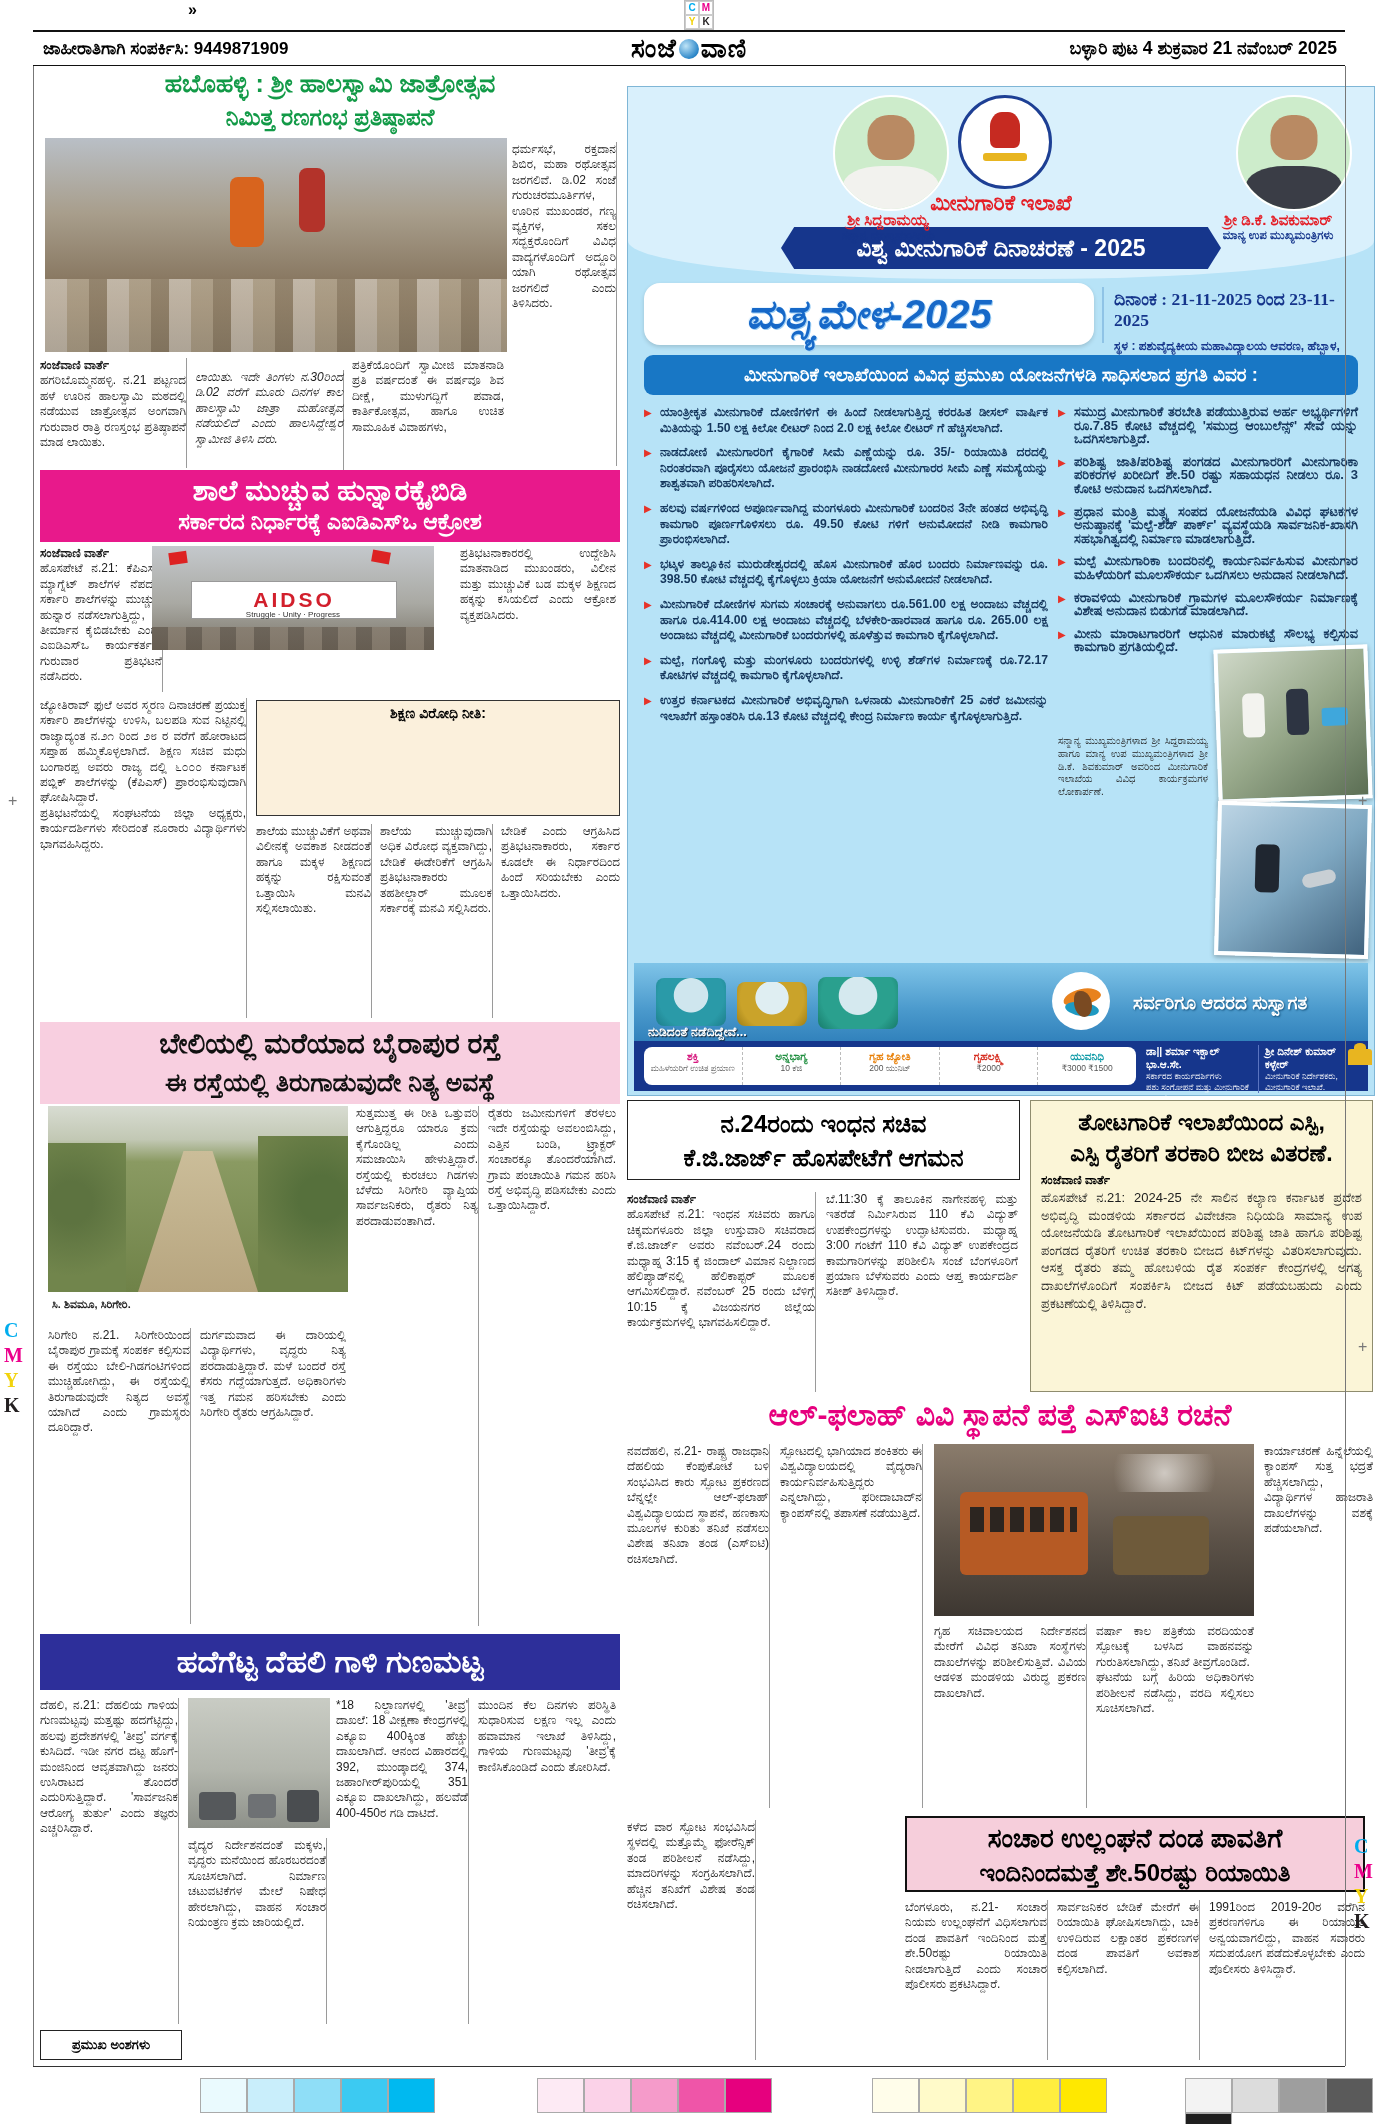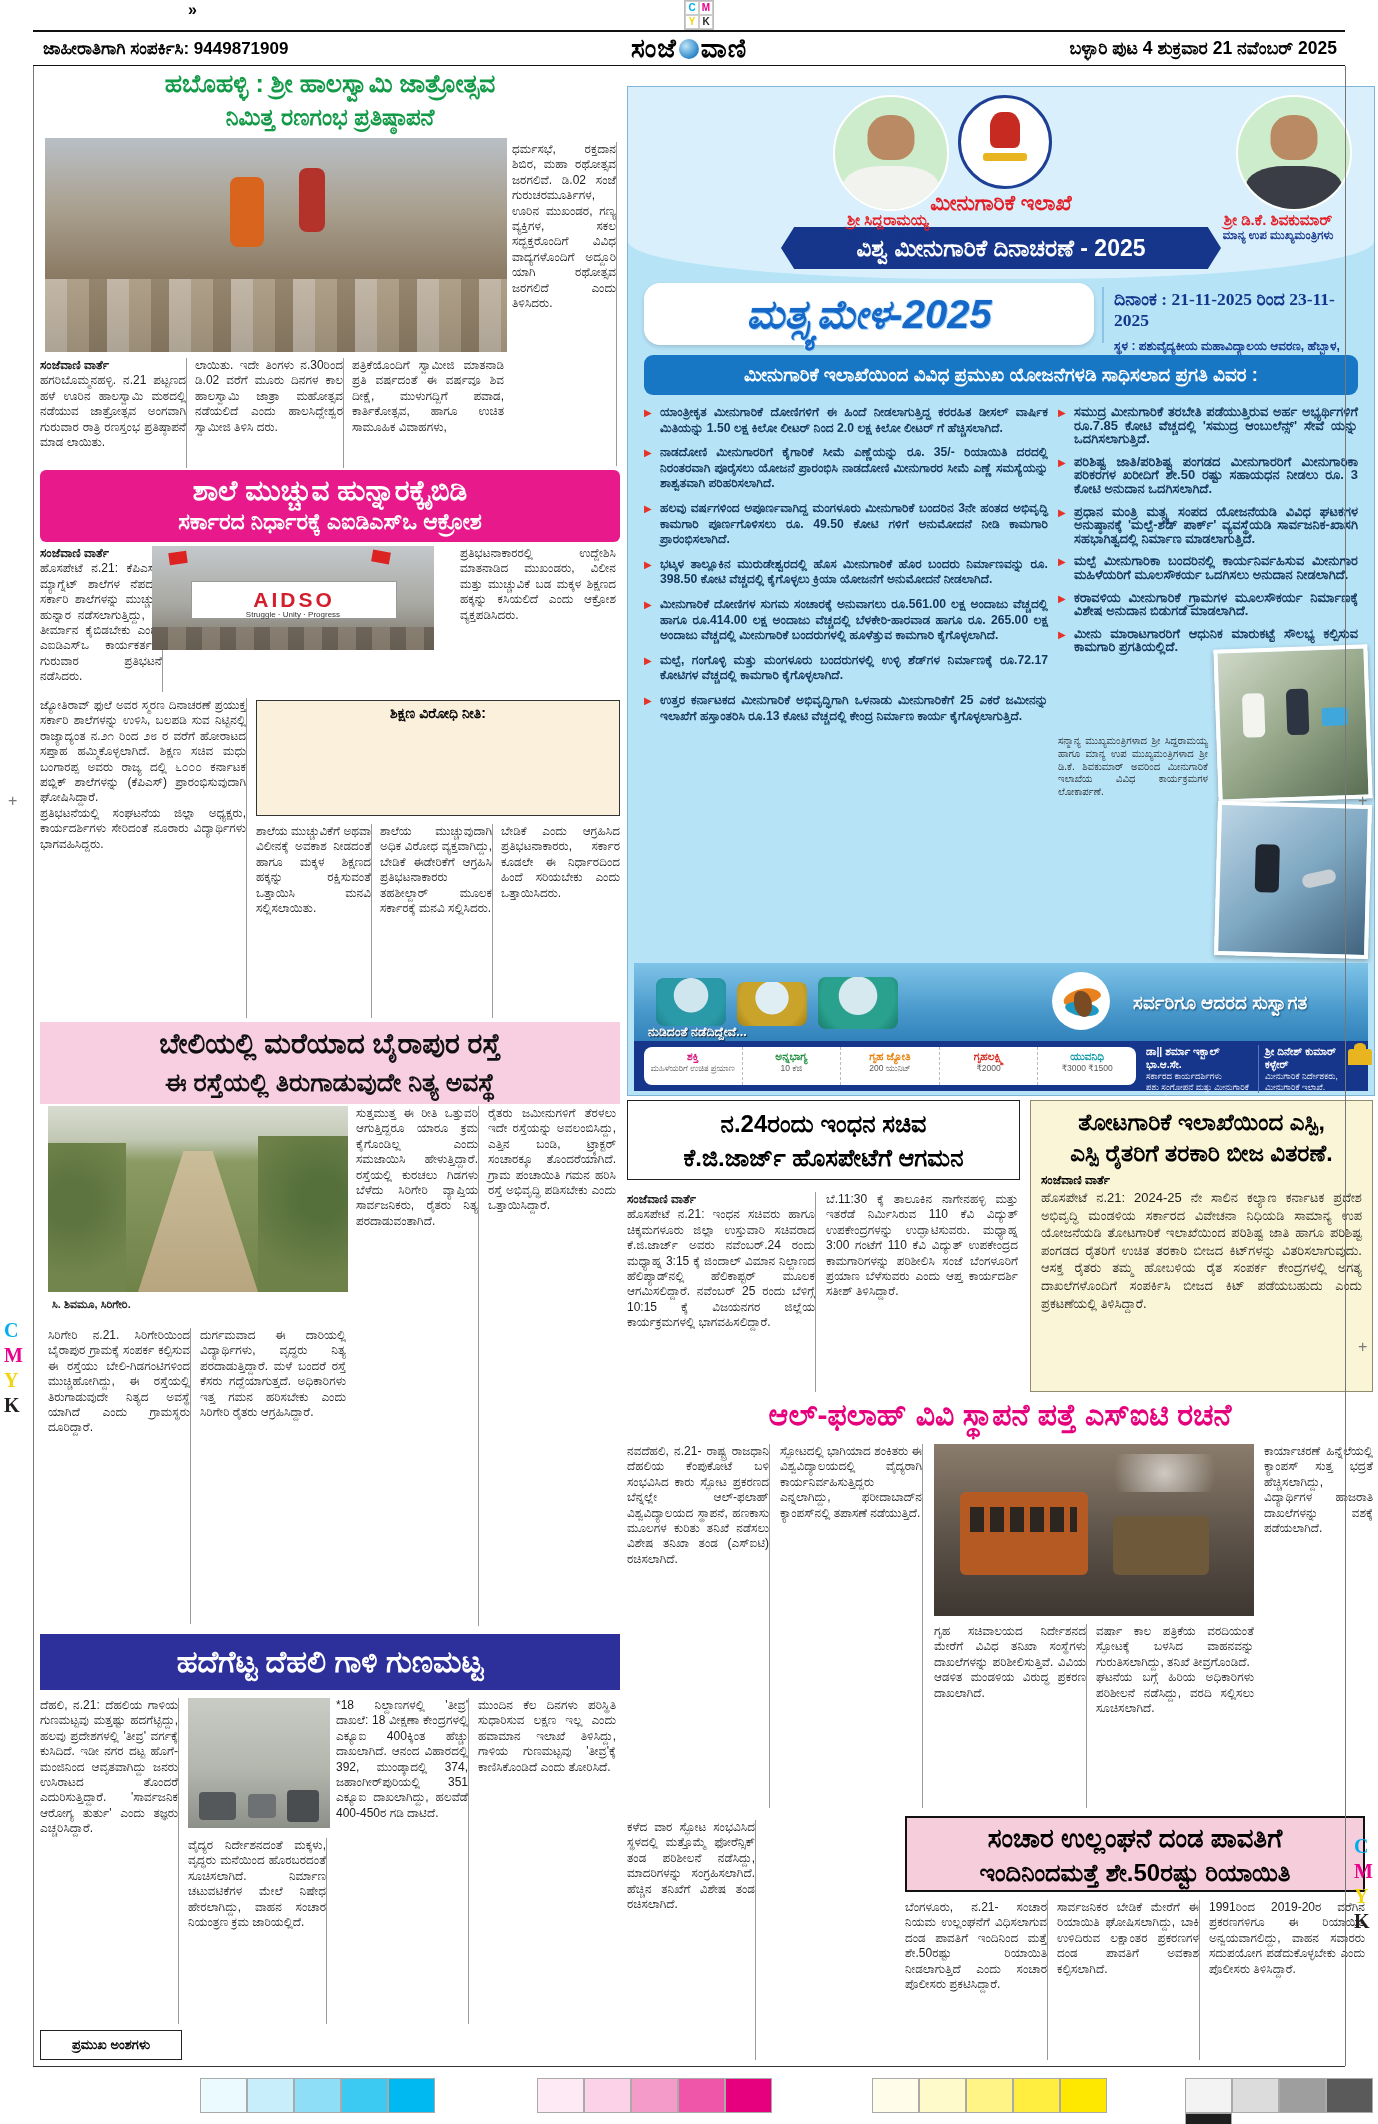--- a/index.html
+++ b/index.html
@@ -7,21 +7,21 @@
         font-family:"Liberation Sans","DejaVu Sans",sans-serif;overflow:hidden;}
   .abs{position:absolute;}
   .ctr{text-align:center;}
   .b{font-weight:bold;}
   .j{text-align:justify;}
   .bt{font-size:12px;line-height:15.4px;color:#1c1c1c;}
   .bt2{font-size:11.4px;line-height:14.6px;color:#1c1c1c;}
   .colr{border-right:1px solid #9a9a9a;}
   .photo{overflow:hidden;}
   .hl-green{color:#129a47;font-weight:bold;text-align:center;}
-  .banner-pink{background:#e8198b;color:#ffffff;font-weight:bold;text-align:center;border-radius:6px;}
+  .banner-pink{background:#e8198b;color:#ffffff;font-weight:bold;text-align:center;}
   .hl-on-pink{background:#f8cfe0;color:#111;font-weight:bold;text-align:center;}
   .hl-blue{background:#2d2f9a;color:#fff;font-weight:bold;text-align:center;}
   .adwrap{background:#b7e3f7;border:1px solid #7fb6d6;}
   .adtop{background:#d9f0fc;border-radius:0 0 45% 45%/0 0 38px 38px;}
   .hexa{background:#16368c;color:#fff;font-weight:bold;text-align:center;
         clip-path:polygon(3% 0,97% 0,100% 50%,97% 100%,3% 100%,0 50%);}
   .adband{background:#1877c5;color:#fff;font-weight:bold;text-align:center;border-radius:9px;}
   .blt{display:flex;gap:6px;margin-bottom:9px;}
   .blt .mk{color:#e63329;font-size:10px;line-height:15px;flex:0 0 10px;}
   .blt .tx{font-size:12.2px;line-height:15.6px;font-weight:600;color:#14365c;text-align:justify;}
@@ -70,21 +70,21 @@
     <span style="display:block;font-size:23px;">ನಿಮಿತ್ತ ರಣಗಂಭ ಪ್ರತಿಷ್ಠಾಪನೆ</span>
   </div>
   <div class="abs photo" style="left:45px;top:138px;width:462px;height:214px;background:linear-gradient(180deg,#b9bfc6 0%,#a89e8c 35%,#7d6a52 78%,#5d4f3c 100%);">
     <div class="abs" style="left:40%;top:18%;width:34px;height:70px;background:#d8641e;border-radius:8px;"></div>
     <div class="abs" style="left:55%;top:14%;width:26px;height:64px;background:#b3332a;border-radius:8px;"></div>
     <div class="abs" style="left:0;bottom:0;width:100%;height:34%;background:repeating-linear-gradient(90deg,#efe9df 0 22px,#cbbfa8 22px 44px,#9d8f78 44px 62px);opacity:.55;"></div>
   </div>
   <div class="abs j bt colr" style="left:512px;top:142px;width:104px;height:324px;">ಧರ್ಮಸಭೆ, ರಕ್ತದಾನ ಶಿಬಿರ, ಮಹಾ ರಥೋತ್ಸವ ಜರಗಲಿವೆ. ಡಿ.02 ಸಂಜೆ ಗುರುಚರಮೂರ್ತಿಗಳ, ಊರಿನ ಮುಖಂಡರ, ಗಣ್ಯ ವ್ಯಕ್ತಿಗಳ, ಸಕಲ ಸದ್ಭಕ್ತರೊಂದಿಗೆ ವಿವಿಧ ವಾದ್ಯಗಳೊಂದಿಗೆ ಅದ್ದೂರಿ ಯಾಗಿ ರಥೋತ್ಸವ ಜರಗಲಿದೆ ಎಂದು ತಿಳಿಸಿದರು.</div>
   <div class="abs" style="left:40px;top:358px;width:467px;height:110px;">
     <div class="abs j bt colr" style="left:0;top:0;width:146px;height:110px;"><span class="b">ಸಂಜೆವಾಣಿ ವಾರ್ತೆ</span><br><span>ಹಗರಿಬೊಮ್ಮನಹಳ್ಳಿ. ನ.21 ಪಟ್ಟಣದ ಹಳೆ ಊರಿನ ಹಾಲಸ್ವಾಮಿ ಮಠದಲ್ಲಿ ನಡೆಯುವ ಜಾತ್ರೋತ್ಸವ ಅಂಗವಾಗಿ ಗುರುವಾರ ರಾತ್ರಿ ರಣಸ್ತಂಭ ಪ್ರತಿಷ್ಠಾಪನೆ ಮಾಡ ಲಾಯಿತು.</span></div>
-    <div class="abs j bt colr" style="left:155px;top:0;width:148px;height:110px;">ಲಾಯಿತು. ಇದೇ ತಿಂಗಳು ನ.30ರಿಂದ ಡಿ.02 ವರೆಗೆ ಮೂರು ದಿನಗಳ ಕಾಲ ಹಾಲಸ್ವಾಮಿ ಜಾತ್ರಾ ಮಹೋತ್ಸವ ನಡೆಯಲಿದೆ ಎಂದು ಹಾಲಸಿದ್ದೇಶ್ವರ ಸ್ವಾಮೀಜಿ ತಿಳಿಸಿ ದರು.</div>
+    <div class="abs j bt colr" style="left:155px;top:12px;width:148px;height:110px;font-style:italic;">ಲಾಯಿತು. ಇದೇ ತಿಂಗಳು ನ.30ರಿಂದ ಡಿ.02 ವರೆಗೆ ಮೂರು ದಿನಗಳ ಕಾಲ ಹಾಲಸ್ವಾಮಿ ಜಾತ್ರಾ ಮಹೋತ್ಸವ ನಡೆಯಲಿದೆ ಎಂದು ಹಾಲಸಿದ್ದೇಶ್ವರ ಸ್ವಾಮೀಜಿ ತಿಳಿಸಿ ದರು.</div>
     <div class="abs j bt" style="left:312px;top:0;width:152px;height:110px;">ಪತ್ರಿಕೆಯೊಂದಿಗೆ ಸ್ವಾಮೀಜಿ ಮಾತನಾಡಿ ಪ್ರತಿ ವರ್ಷದಂತೆ ಈ ವರ್ಷವೂ ಶಿವ ದೀಕ್ಷೆ, ಮುಳುಗದ್ದಿಗೆ ಪವಾಡ, ಕಾರ್ತಿಕೋತ್ಸವ, ಹಾಗೂ ಉಚಿತ ಸಾಮೂಹಿಕ ವಿವಾಹಗಳು,</div>
   </div>
 
   <div class="abs banner-pink" style="left:40px;top:470px;width:580px;height:68px;padding-top:4px;">
     <span style="display:block;font-size:28px;line-height:34px;">ಶಾಲೆ ಮುಚ್ಚುವ ಹುನ್ನಾರಕ್ಕೈಬಿಡಿ</span>
     <span style="display:block;font-size:22px;line-height:28px;">ಸರ್ಕಾರದ ನಿರ್ಧಾರಕ್ಕೆ ಎಐಡಿಎಸ್ಒ ಆಕ್ರೋಶ</span>
   </div>
   <div class="abs j bt colr" style="left:40px;top:546px;width:122px;height:146px;"><span class="b">ಸಂಜೆವಾಣಿ ವಾರ್ತೆ</span><br><span>ಹೊಸಪೇಟೆ ನ.21: ಕೆಪಿಎಸ್-ಮ್ಯಾಗ್ನೆಟ್ ಶಾಲೆಗಳ ನೆಪದಲ್ಲಿ ಸರ್ಕಾರಿ ಶಾಲೆಗಳನ್ನು ಮುಚ್ಚುವ ಹುನ್ನಾರ ನಡೆಸಲಾಗುತ್ತಿದ್ದು, ಈ ತೀರ್ಮಾನ ಕೈಬಿಡಬೇಕು ಎಂದು ಎಐಡಿಎಸ್ಒ ಕಾರ್ಯಕರ್ತರು ಗುರುವಾರ ಪ್ರತಿಭಟನೆ ನಡೆಸಿದರು.</span></div>
   <div class="abs photo" style="left:152px;top:546px;width:282px;height:104px;background:linear-gradient(180deg,#c4c8cc 0%,#a9a9a3 55%,#7a7468 100%);">
     <div class="abs" style="left:6%;top:6%;width:18px;height:12px;background:#d22;transform:rotate(-8deg);"></div>

